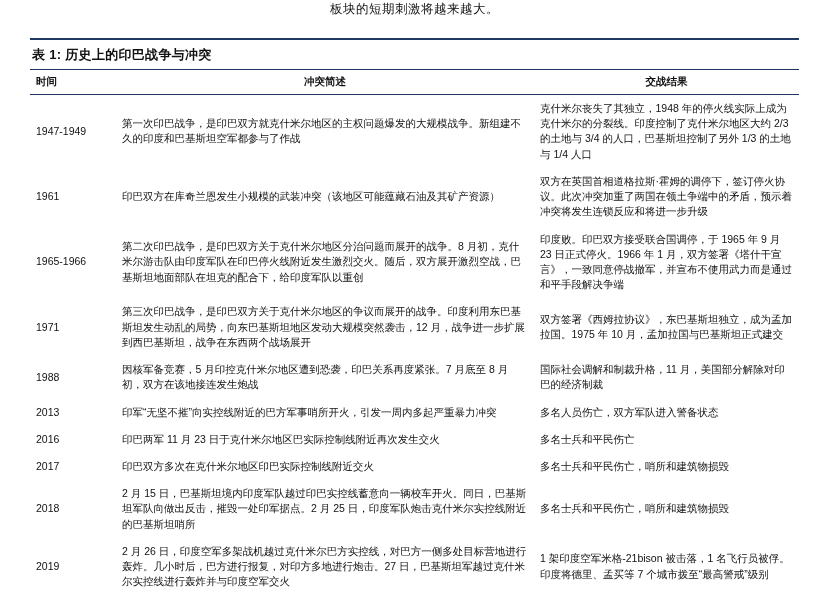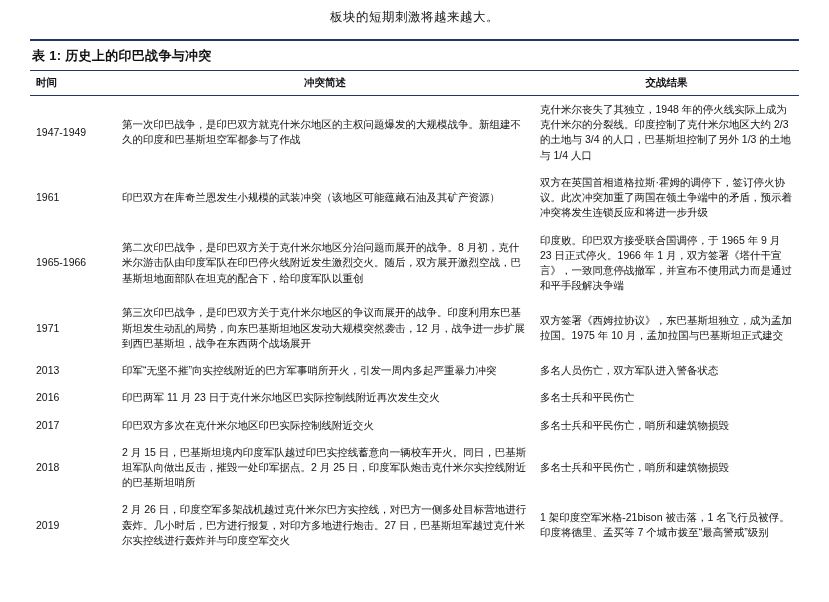--- a/index.html
+++ b/index.html
@@ -12,41 +12,41 @@
     background: #ffffff;
     font-family: "Liberation Sans", sans-serif;
     color: #1a1a1a;
     overflow: hidden;
   }
   .page {
     position: relative;
     width: 829px;
     height: 498px;
     box-sizing: border-box;
-    padding: 8px 30px;
+    padding: 0 30px;
   }
   .top-text {
     font-size: 12.5px;
     color: #111;
     text-align: center;
     letter-spacing: 0.5px;
     padding-top: 0px;
     height: 18px;
     line-height: 18px;
     overflow: hidden;
     white-space: nowrap;
   }
   .table-title {
     font-size: 13px;
     font-weight: bold;
     color: #111;
     padding: 6px 0 5px 2px;
     border-top: 2px solid #1f3864;
     border-bottom: 1px solid #1f3864;
-    margin-top: 13px;
+    margin-top: 20px;
     letter-spacing: 0.3px;
   }
   table.data {
     width: 100%;
     border-collapse: collapse;
     table-layout: fixed;
     font-size: 10.5px;
   }
   table.data th {
     font-size: 10.5px;
@@ -114,20 +114,25 @@
           <td class="c-time">1965-1966</td>
           <td class="c-desc">第二次印巴战争，是印巴双方关于克什米尔地区分治问题而展开的战争。8 月初，克什米尔游击队由印度军队在印巴停火线附近发生激烈交火。随后，双方展开激烈空战，巴基斯坦地面部队在坦克的配合下，给印度军队以重创</td>
           <td class="c-result">印度败。印巴双方接受联合国调停，于 1965 年 9 月 23 日正式停火。1966 年 1 月，双方签署《塔什干宣言》，一致同意停战撤军，并宣布不使用武力而是通过和平手段解决争端</td>
         </tr>
         <tr>
           <td class="c-time">1971</td>
           <td class="c-desc">第三次印巴战争，是印巴双方关于克什米尔地区的争议而展开的战争。印度利用东巴基斯坦发生动乱的局势，向东巴基斯坦地区发动大规模突然袭击，12 月，战争进一步扩展到西巴基斯坦，战争在东西两个战场展开</td>
           <td class="c-result">双方签署《西姆拉协议》，东巴基斯坦独立，成为孟加拉国。1975 年 10 月，孟加拉国与巴基斯坦正式建交</td>
         </tr>
         <tr>
+          <td class="c-time">1988</td>
+          <td class="c-desc">因核军备竞赛，5 月印控克什米尔地区遭到恐袭，印巴关系再度紧张。7 月底至 8 月初，双方在该地接连发生炮战</td>
+          <td class="c-result">国际社会调解和制裁升格，11 月，美国部分解除对印巴的经济制裁</td>
+        </tr>
+        <tr>
           <td class="c-time">2013</td>
           <td class="c-desc">印军“无坚不摧”向实控线附近的巴方军事哨所开火，引发一周内多起严重暴力冲突</td>
           <td class="c-result">多名人员伤亡，双方军队进入警备状态</td>
         </tr>
         <tr>
           <td class="c-time">2016</td>
           <td class="c-desc">印巴两军 11 月 23 日于克什米尔地区巴实际控制线附近再次发生交火</td>
           <td class="c-result">多名士兵和平民伤亡</td>
         </tr>
         <tr>

